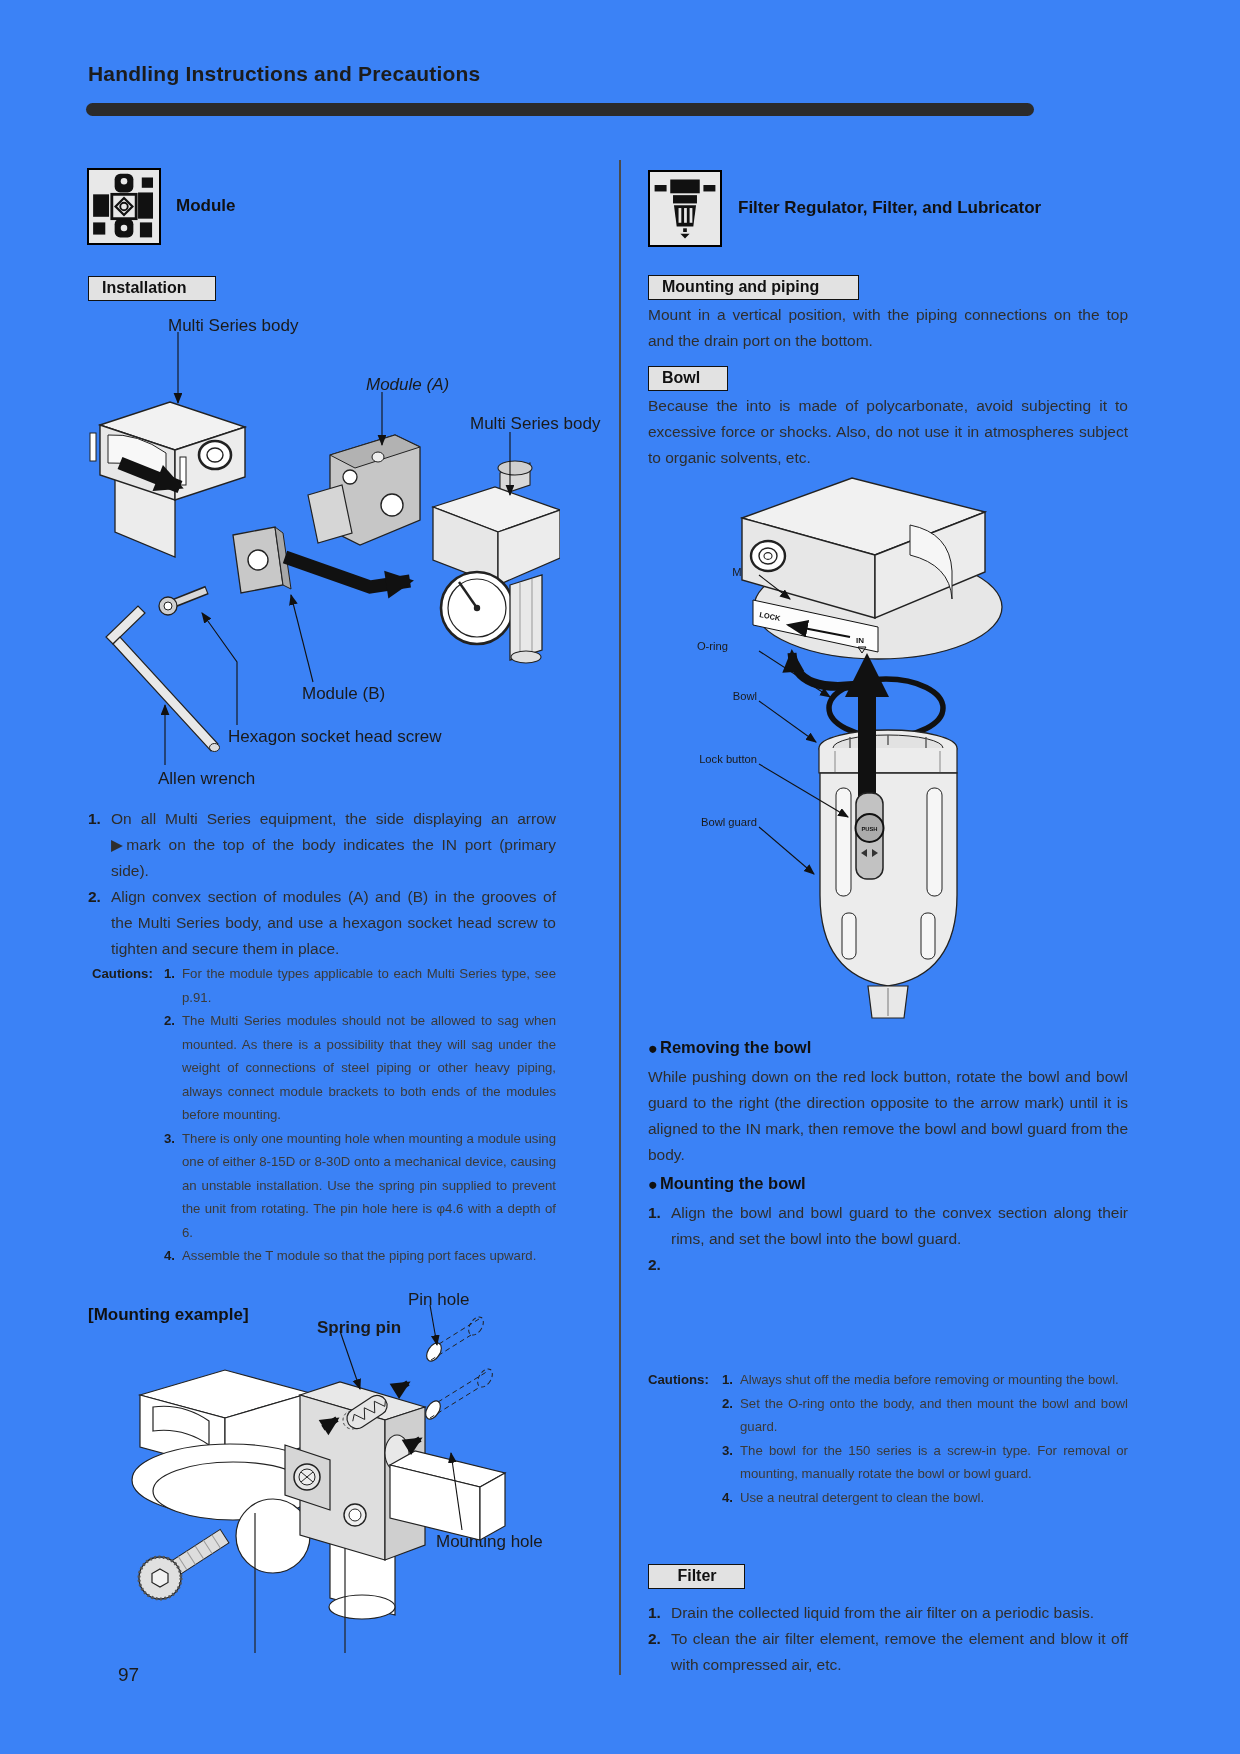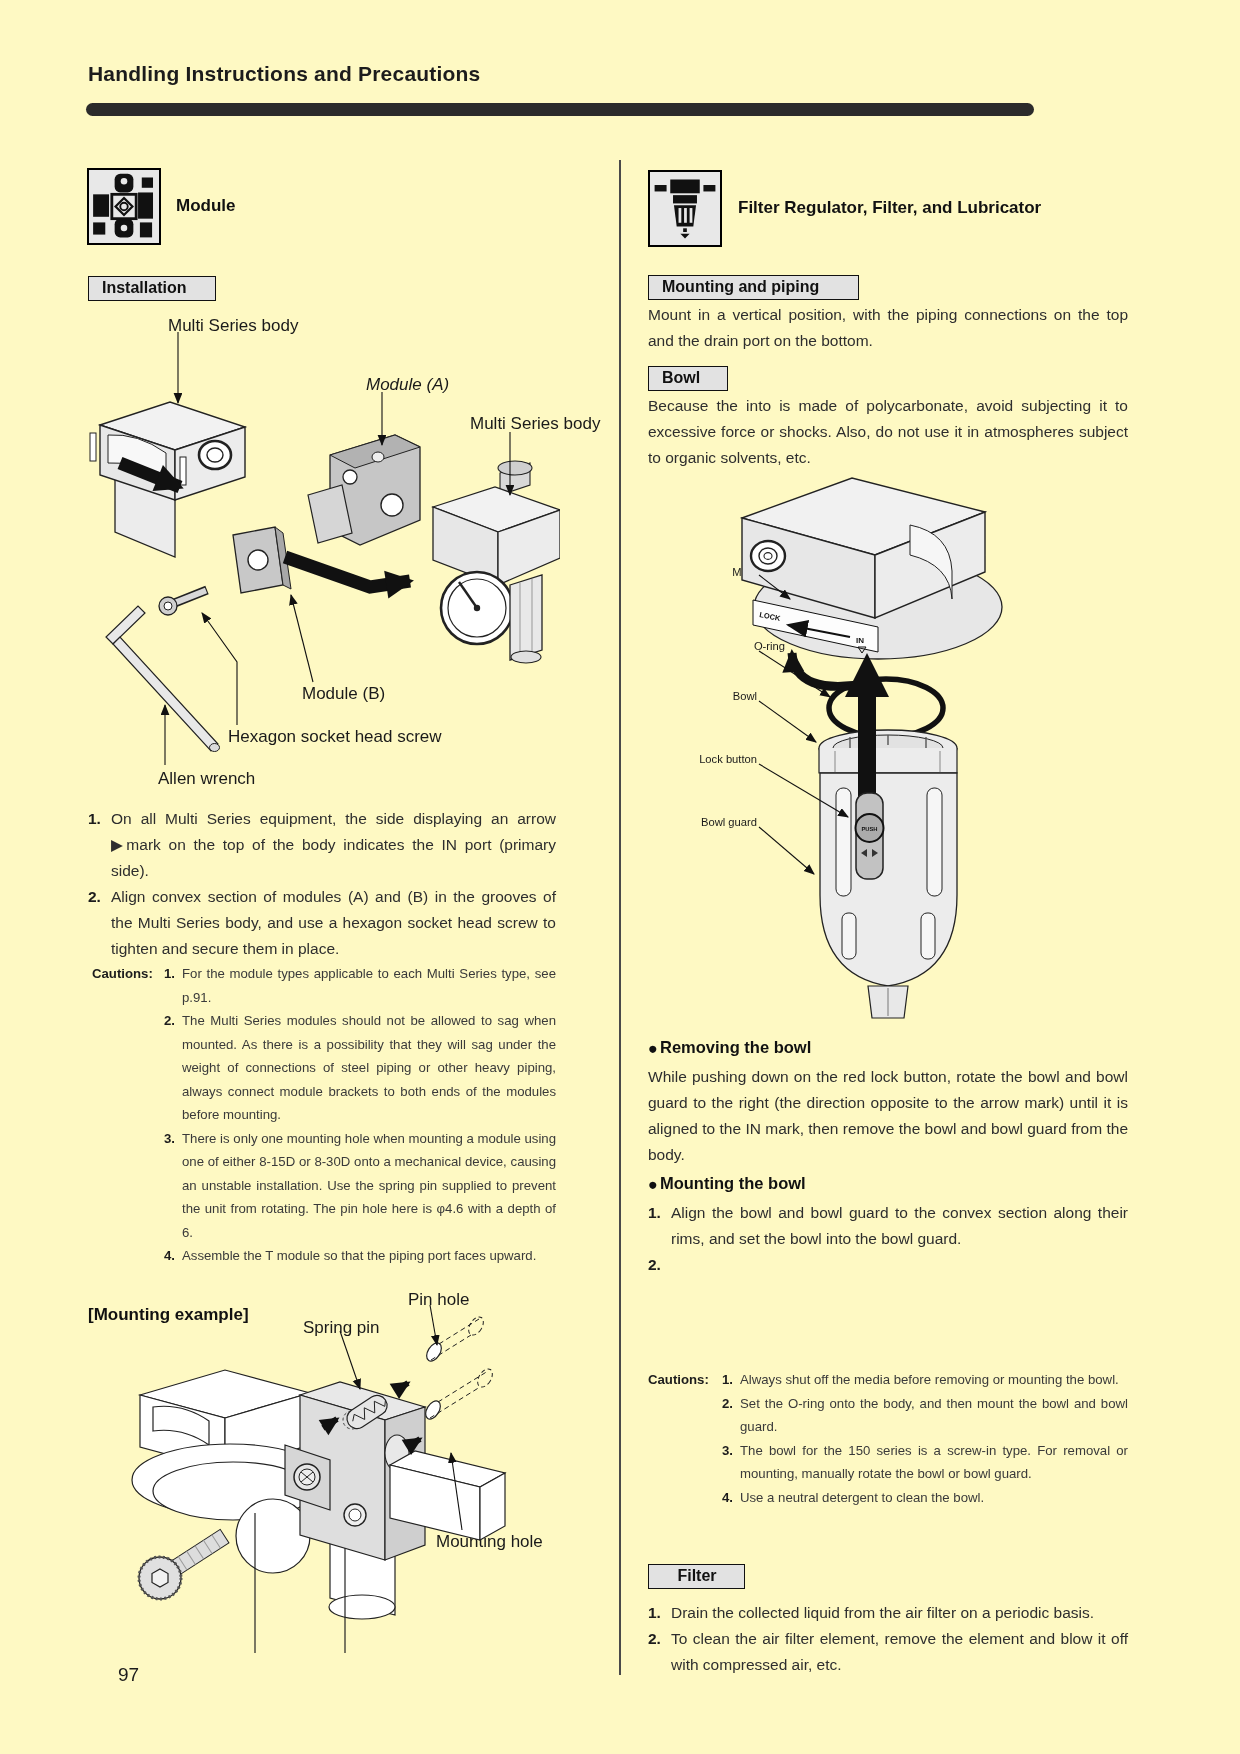--- a/index.html
+++ b/index.html
@@ -1,16 +1,16 @@
 <!DOCTYPE html>
 <html><head>
 <meta charset="utf-8">
 <style>
   html,body{margin:0;padding:0;background:#fff;}
-  .page{position:relative;width:1240px;height:1754px;background:#fef9c3;
+  .page{position:relative;width:1240px;height:1754px;background:#3b82f6;
         font-family:"Liberation Sans","DejaVu Sans",sans-serif;color:#222;overflow:hidden;}
   .abs{position:absolute;}
   .pagetitle{font-size:21px;font-weight:bold;color:#1c1c1c;letter-spacing:.2px;}
   .titlebar{position:absolute;left:86px;top:103px;width:948px;height:13px;background:#2b2b2b;border-radius:7px 7px 7px 7px;}
   .iconbox{position:absolute;width:74px;height:77px;background:#e8e8e8;border:2px solid #000;box-sizing:border-box;}
   .iconlabel{font-size:17px;font-weight:bold;color:#111;}
   .sectitle{font-size:17px;font-weight:bold;color:#111;}
   .secbox{position:absolute;background:#e2e2e2;border:1.6px solid #111;box-sizing:border-box;
           font-size:16px;font-weight:bold;color:#111;padding:2px 12px 3px 13px;white-space:nowrap;}
   .p{position:absolute;font-size:15.5px;line-height:26px;text-align:justify;color:#2e2e2e;}
@@ -161,21 +161,21 @@
   <div class="cautlabel" style="left:92px;top:962px;">Cautions:</div>
   <div class="cauts" style="left:164px;top:962px;width:392px;">
     <div class="caut"><span class="num">1.</span><span>For the module types applicable to each Multi Series type, see p.91.</span></div>
     <div class="caut"><span class="num">2.</span><span>The Multi Series modules should not be allowed to sag when mounted. As there is a possibility that they will sag under the weight of connections of steel piping or other heavy piping, always connect module brackets to both ends of the modules before mounting.</span></div>
     <div class="caut"><span class="num">3.</span><span>There is only one mounting hole when mounting a module using one of either 8-15D or 8-30D onto a mechanical device, causing an unstable installation. Use the spring pin supplied to prevent the unit from rotating. The pin hole here is φ4.6 with a depth of 6.</span></div>
     <div class="caut"><span class="num">4.</span><span>Assemble the T module so that the piping port faces upward.</span></div>
   </div>
 
   <div class="mex" style="left:88px;top:1305px;">[Mounting example]</div>
   <div class="dlab" style="left:408px;top:1290px;">Pin hole</div>
-  <div class="dlab" style="left:303px;top:1318px;">Spring pin</div>
+  <div class="dlab" style="left:317px;top:1318px;font-weight:bold;">Spring pin</div>
   <div class="dlab" style="left:436px;top:1532px;">Mounting hole</div>
 
   <svg class="abs" style="left:95px;top:1285px;" width="465" height="385" viewBox="0 0 465 385">
     <defs>
       <marker id="ah-s3" markerWidth="11" markerHeight="10" refX="9" refY="4" orient="auto">
           <path d="M0,0 L10,4 L0,8 z" fill="#111"></path>
         </marker>
       <marker id="ah-b3" markerUnits="userSpaceOnUse" markerWidth="26" markerHeight="26" refX="17" refY="10" orient="auto">
           <path d="M1,1 L20,10 L1,19 z" fill="#111"></path>
         </marker>
@@ -282,21 +282,21 @@
     <span>Mounting and piping</span>
   </div>
   <div class="p" style="left:648px;top:302px;width:480px;">Mount in a vertical position, with the piping connections on the top and the drain port on the bottom.</div>
 
   <div class="secbox" style="left:648px;top:366px;width:80px;">
     <span>Bowl</span>
   </div>
   <div class="p" style="left:648px;top:393px;width:480px;">Because the into is made of polycarbonate, avoid subjecting it to excessive force or shocks. Also, do not use it in atmospheres subject to organic solvents, etc.</div>
 
   <div class="rlab" style="left:667px;top:566px;">Mark</div>
-  <div class="rlab" style="left:695px;top:640px;">O-ring</div>
+  <div class="rlab" style="left:638px;top:640px;">O-ring</div>
   <div class="rlab" style="left:667px;top:690px;">Bowl</div>
   <div class="rlab" style="left:667px;top:753px;">Lock button</div>
   <div class="rlab" style="left:667px;top:816px;">Bowl guard</div>
 
   <svg class="abs" style="left:620px;top:455px;" width="520" height="585" viewBox="0 0 520 585">
     <defs>
       <marker id="ah-s2" markerWidth="11" markerHeight="10" refX="9" refY="4" orient="auto">
           <path d="M0,0 L10,4 L0,8 z" fill="#111"></path>
         </marker>
       <marker id="ah-b2" markerUnits="userSpaceOnUse" markerWidth="30" markerHeight="30" refX="20" refY="12" orient="auto">

